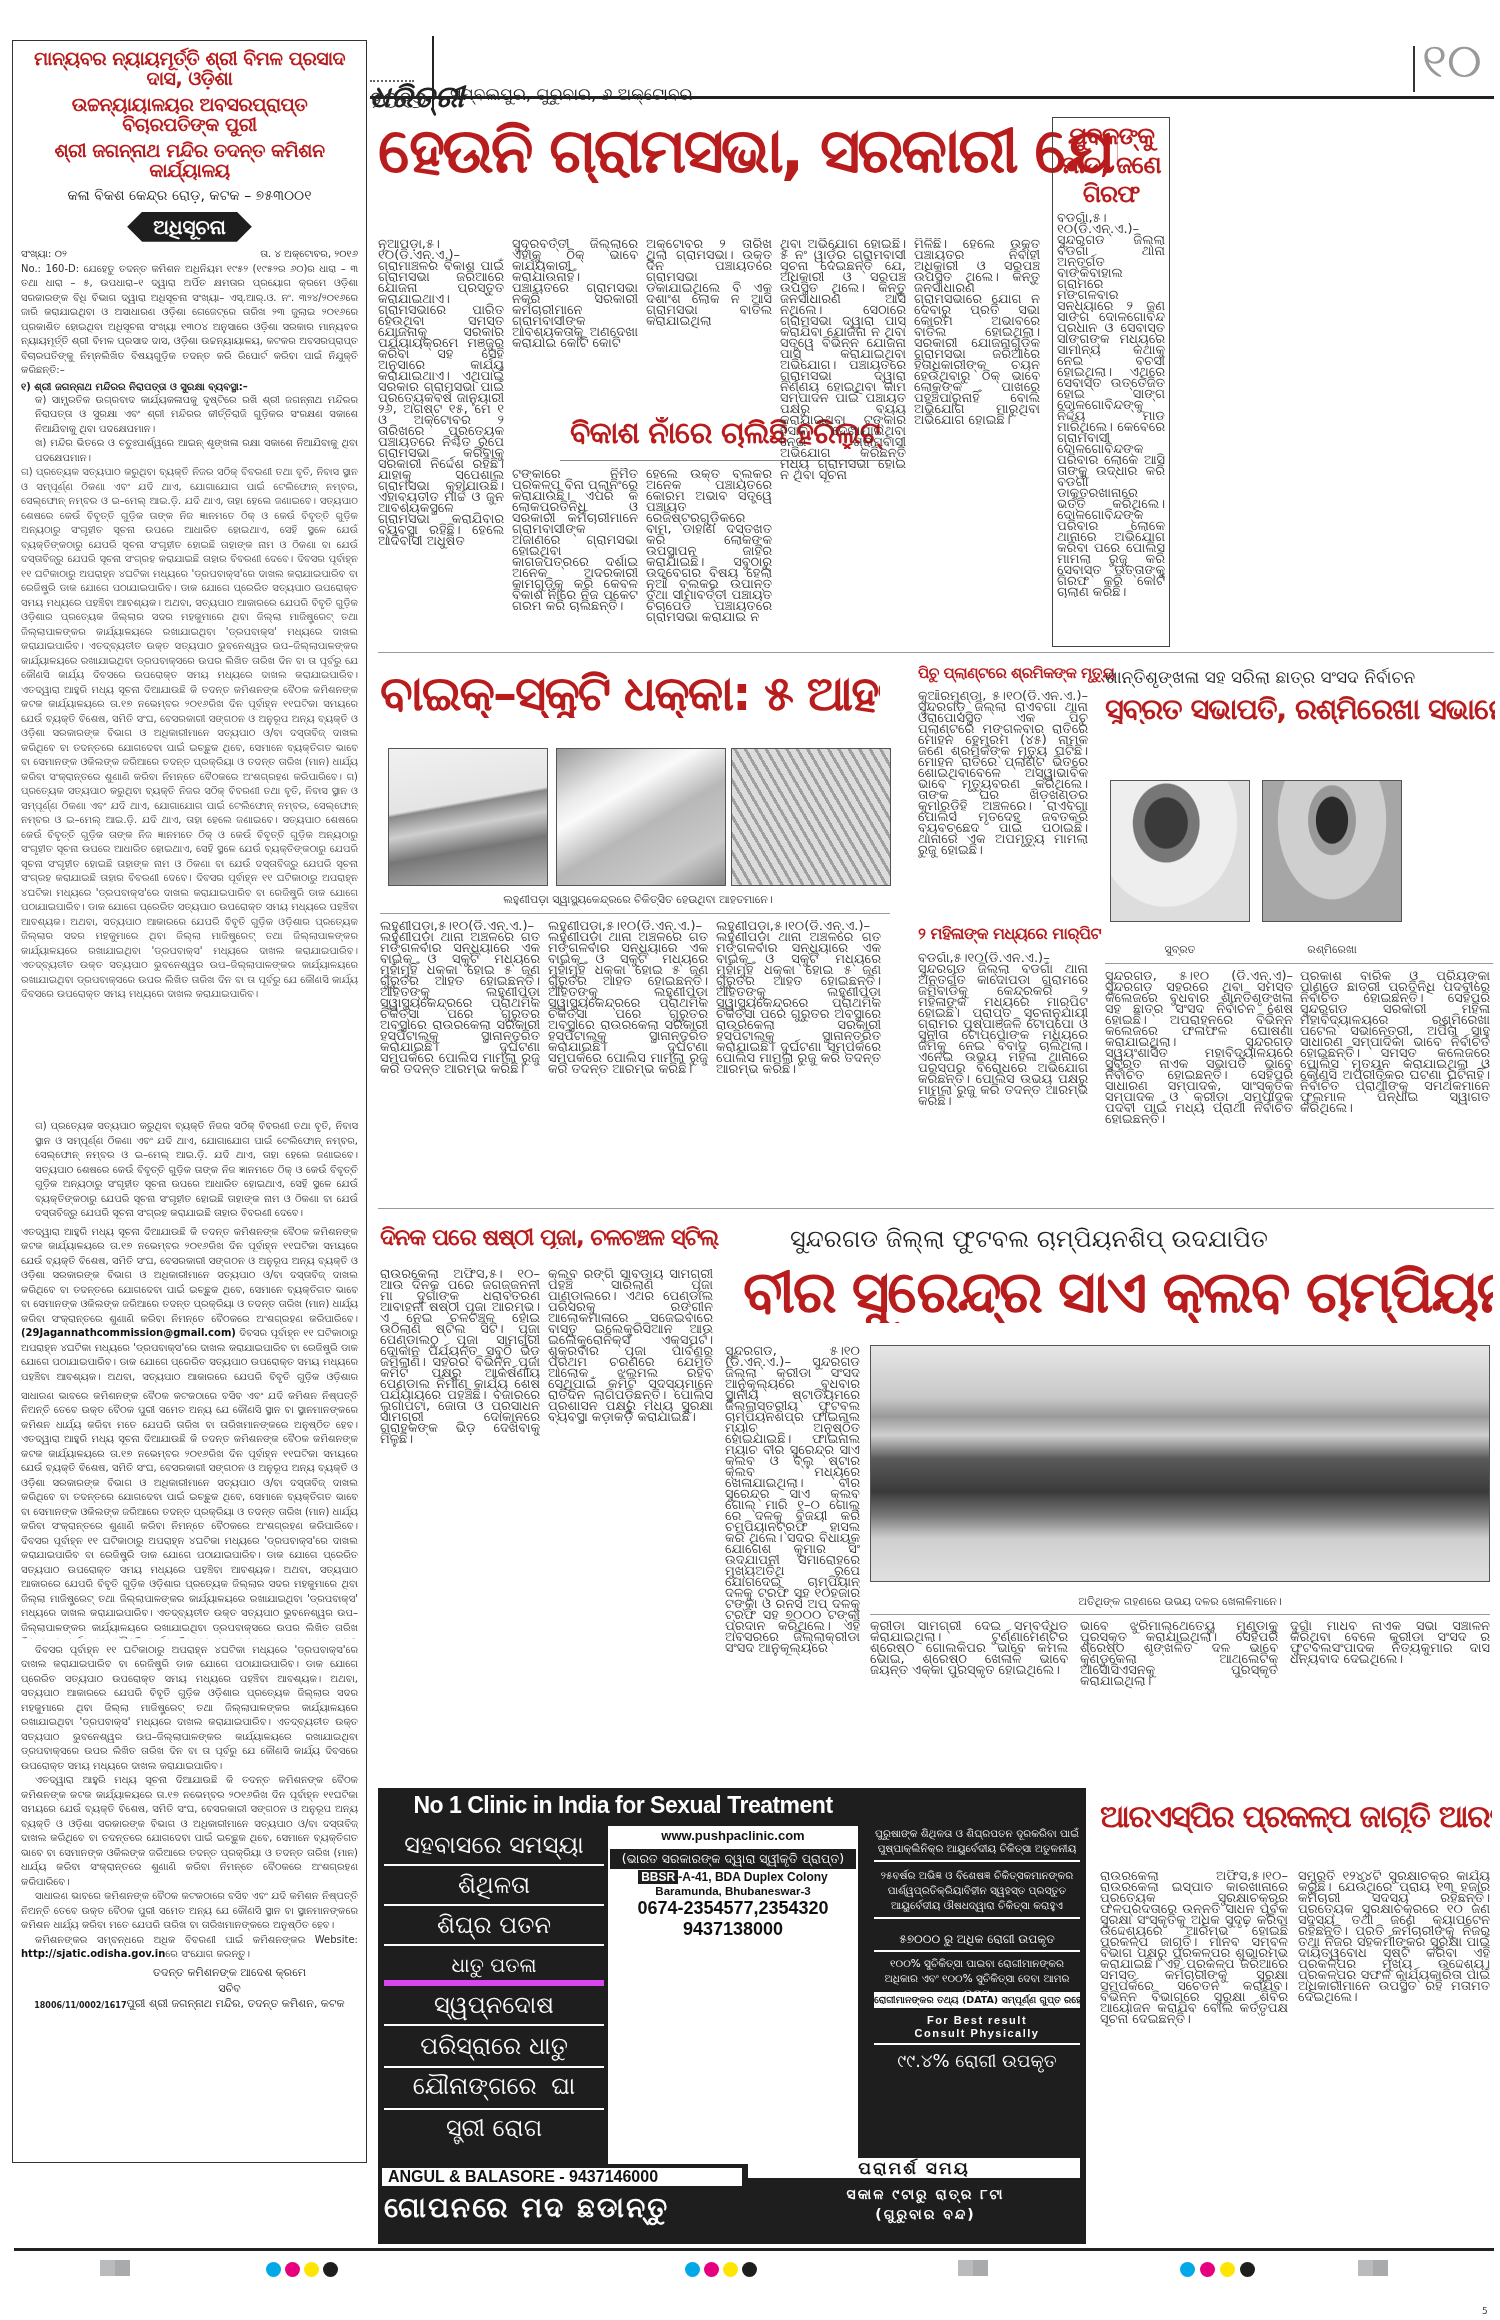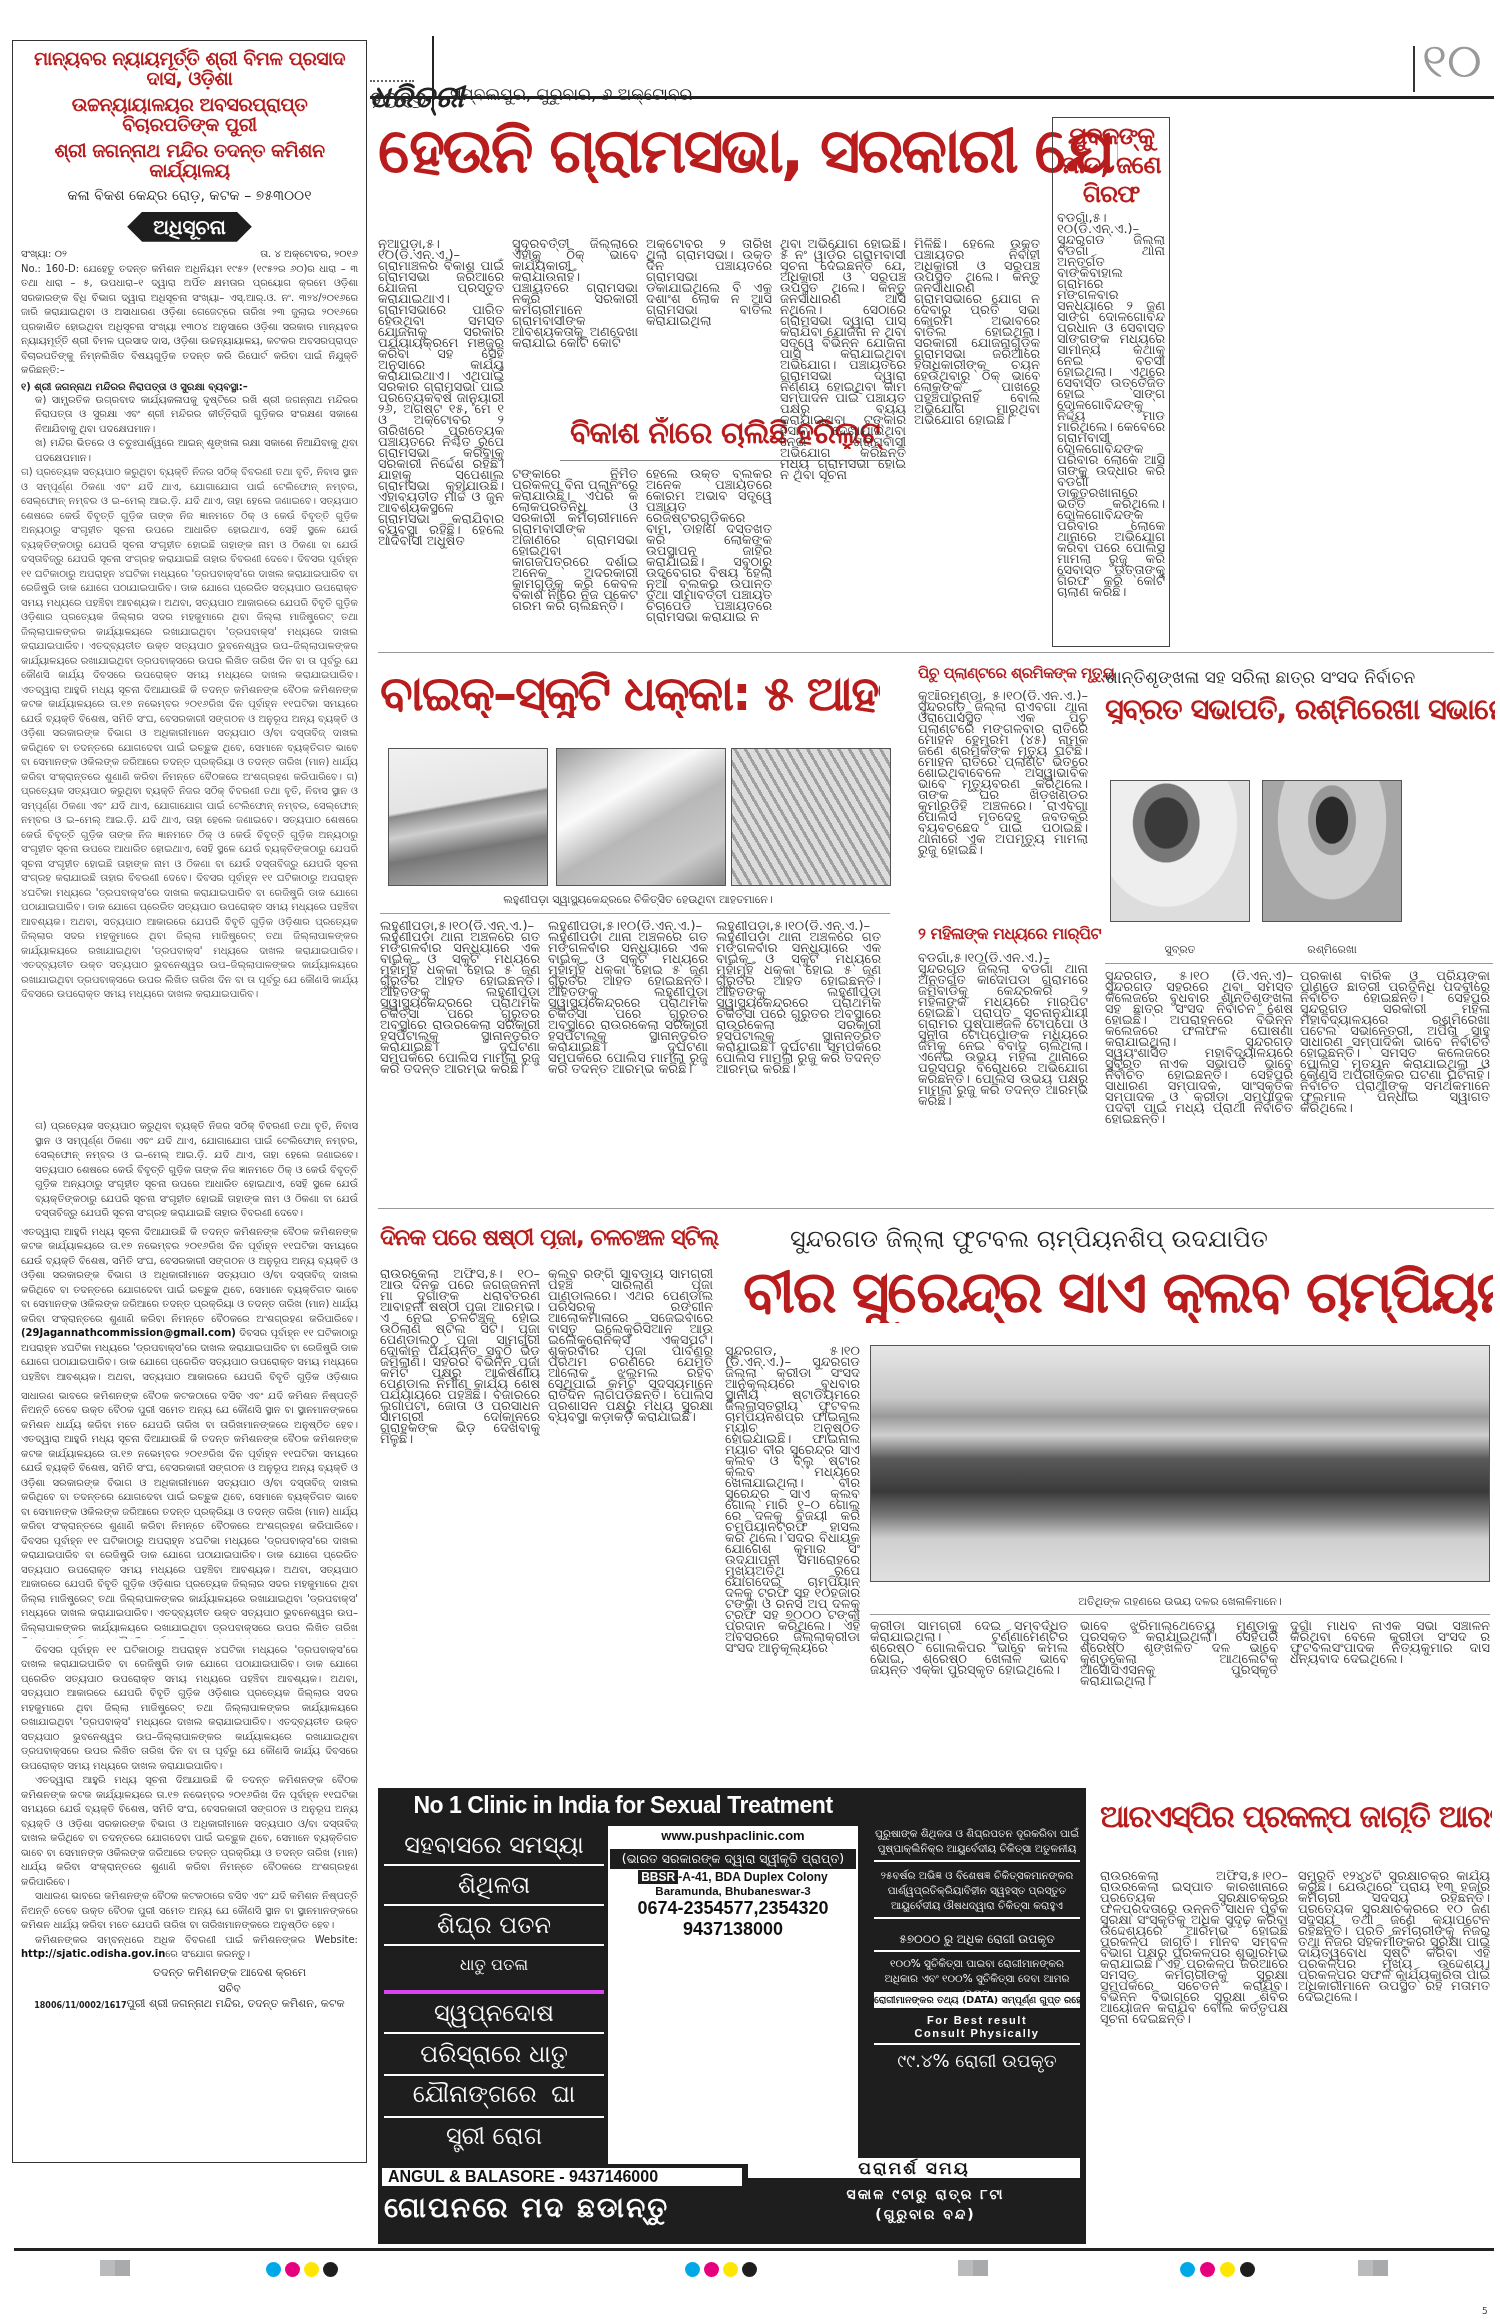--- a/index.html
+++ b/index.html
@@ -148,21 +148,21 @@
 <div class="abs txt" style="left:1080px;top:1620px;width:198px;height:150px;">ଭାବେ ଝୁରିମାଲ୍‌ଥେତେୟୁ ମୁଣ୍ଡାକୁ ପୁରସ୍କୃତ କରାଯାଇଥିଲା। ସେହିପରି ଶ୍ରେଷ୍ଠ ଶୃଙ୍ଖଳିତ ଦଳ ଭାବେ କୁଣ୍ଡୁକେଲା ଆଥ୍‌ଲେଟିକ୍ ଆସୋସିଏସନକୁ ପୁରସ୍କୃତ କରାଯାଇଥିଲା।</div>
 <div class="abs txt" style="left:1290px;top:1620px;width:200px;height:150px;">ଦୁର୍ଗା ମାଧବ ନାଏକ ସଭା ସଞ୍ଚାଳନ କରିଥିବା ବେଳେ କ୍ରୀଡା ସଂସଦ ର ଫୁଟବଲସଂପାଦକ ନିତ୍ୟକୁମାର ଦାସ ଧନ୍ୟବାଦ ଦେଇଥିଲେ।</div>
 
 <div class="adbox" style="left:378px;top:1788px;width:490px;height:456px;">
   <div style="position:absolute;left:0;top:4px;width:490px;text-align:center;font-size:23px;font-weight:bold;font-family:'Liberation Sans',sans-serif;letter-spacing:-0.5px;">No 1 Clinic in India for Sexual Treatment</div>
 
   <div style="position:absolute;left:6px;top:38px;width:220px;">
     <div style="height:40px;font-size:24px;text-align:center;border-bottom:2px solid #fff;line-height:38px;white-space:nowrap;">ସହବାସରେ ସମସ୍ୟା</div>
     <div style="height:40px;font-size:24px;text-align:center;border-bottom:2px solid #fff;line-height:38px;">ଶିଥିଳତା</div>
     <div style="height:40px;font-size:24px;text-align:center;border-bottom:2px solid #fff;line-height:38px;">ଶିଘ୍ର ପତନ</div>
-    <div style="height:48px;font-size:16px;text-align:center;border-bottom:4px solid #d946ef;line-height:38px;">ଧାତୁ ପତଳା</div>
+    <div style="height:40px;font-size:20px;text-align:center;border-bottom:6px solid #d946ef;line-height:38px;">ଧାତୁ ପତଳା</div>
     <div style="height:40px;font-size:24px;text-align:center;border-bottom:2px solid #fff;line-height:38px;">ସ୍ୱପ୍ନଦୋଷ</div>
     <div style="height:42px;font-size:24px;text-align:center;border-bottom:2px solid #fff;line-height:40px;">ପରିସ୍ରାରେ ଧାତୁ</div>
     <div style="height:42px;font-size:24px;text-align:center;border-bottom:2px solid #fff;line-height:40px;font-family:Liberation Mono, monospace;">ଯୌନାଙ୍ଗରେ ଘା</div>
     <div style="height:36px;font-size:24px;text-align:center;line-height:36px;">ସ୍ତ୍ରୀ ରୋଗ</div>
   </div>
 
   <div style="position:absolute;left:230px;top:38px;width:250px;height:338px;background:#fff;color:#111;">
     <div style="text-align:center;font-size:13px;font-weight:bold;font-family:'Liberation Sans',sans-serif;margin-top:2px;">www.pushpaclinic.com</div>
     <div style="background:#1e1e1e;color:#fff;font-size:12.5px;text-align:center;margin:6px 2px 0;padding:2px 0;white-space:nowrap;">(ଭାରତ ସରକାରଙ୍କ ଦ୍ୱାରା ସ୍ୱୀକୃତି ପ୍ରାପ୍ତ)</div>
     <div style="font-family:'Liberation Sans',sans-serif;font-weight:bold;text-align:center;margin-top:2px;line-height:1.15;">

